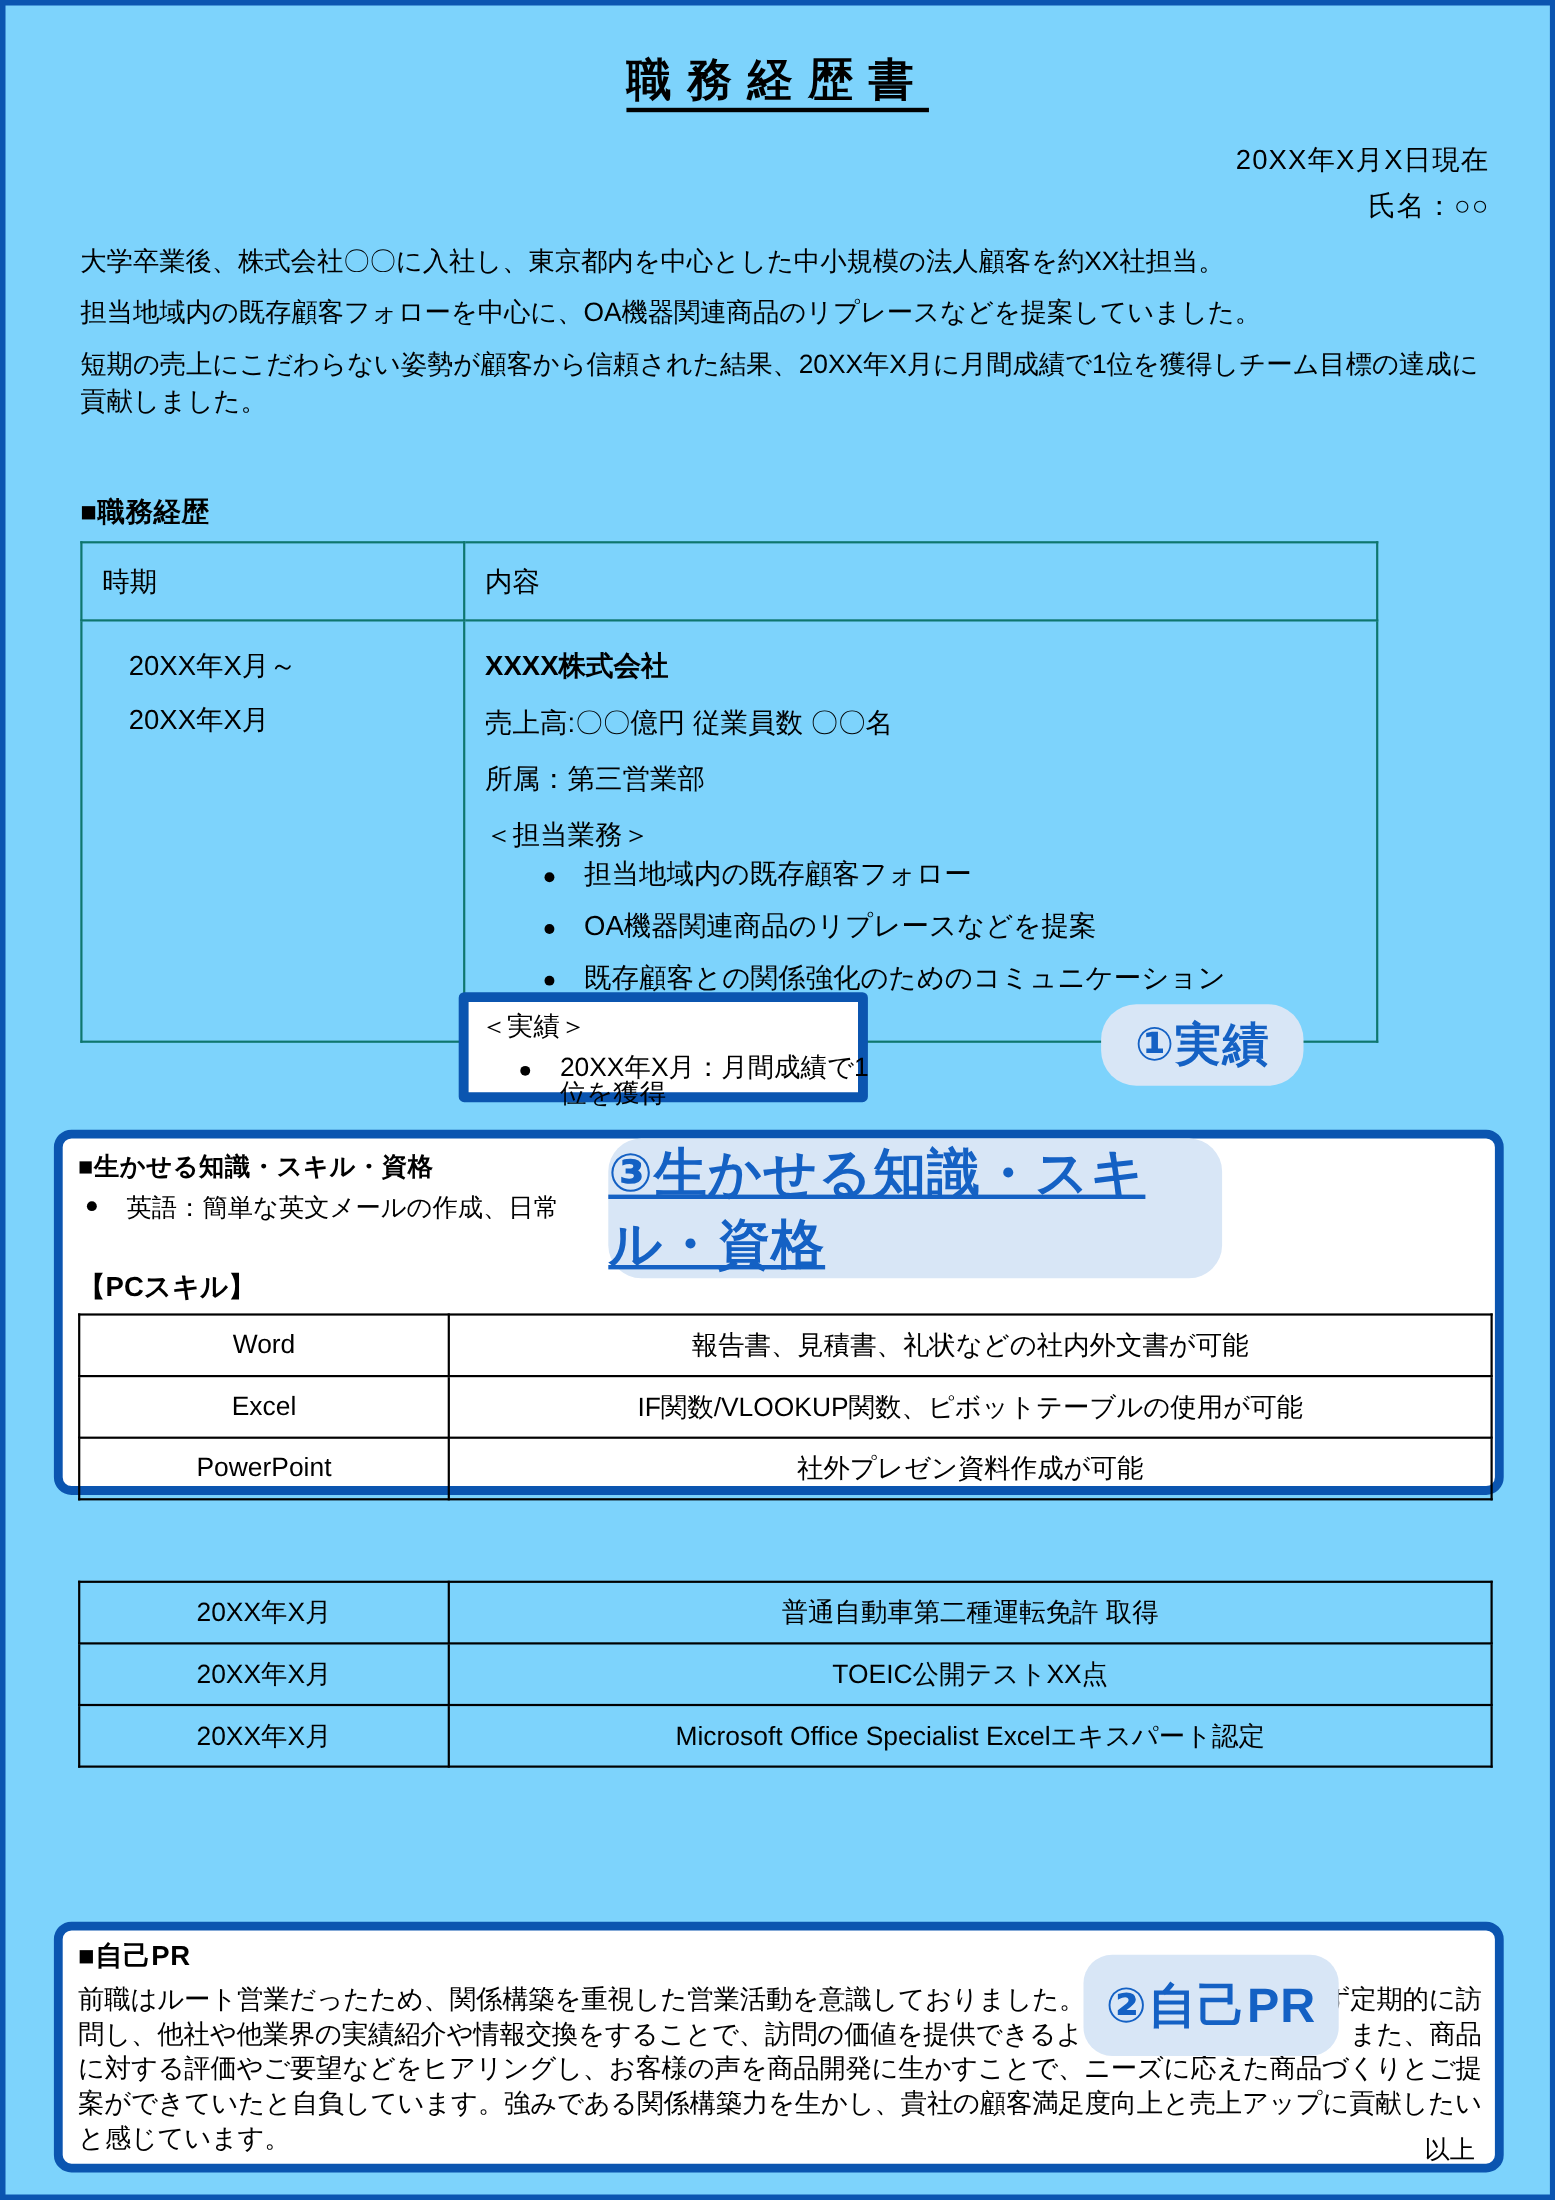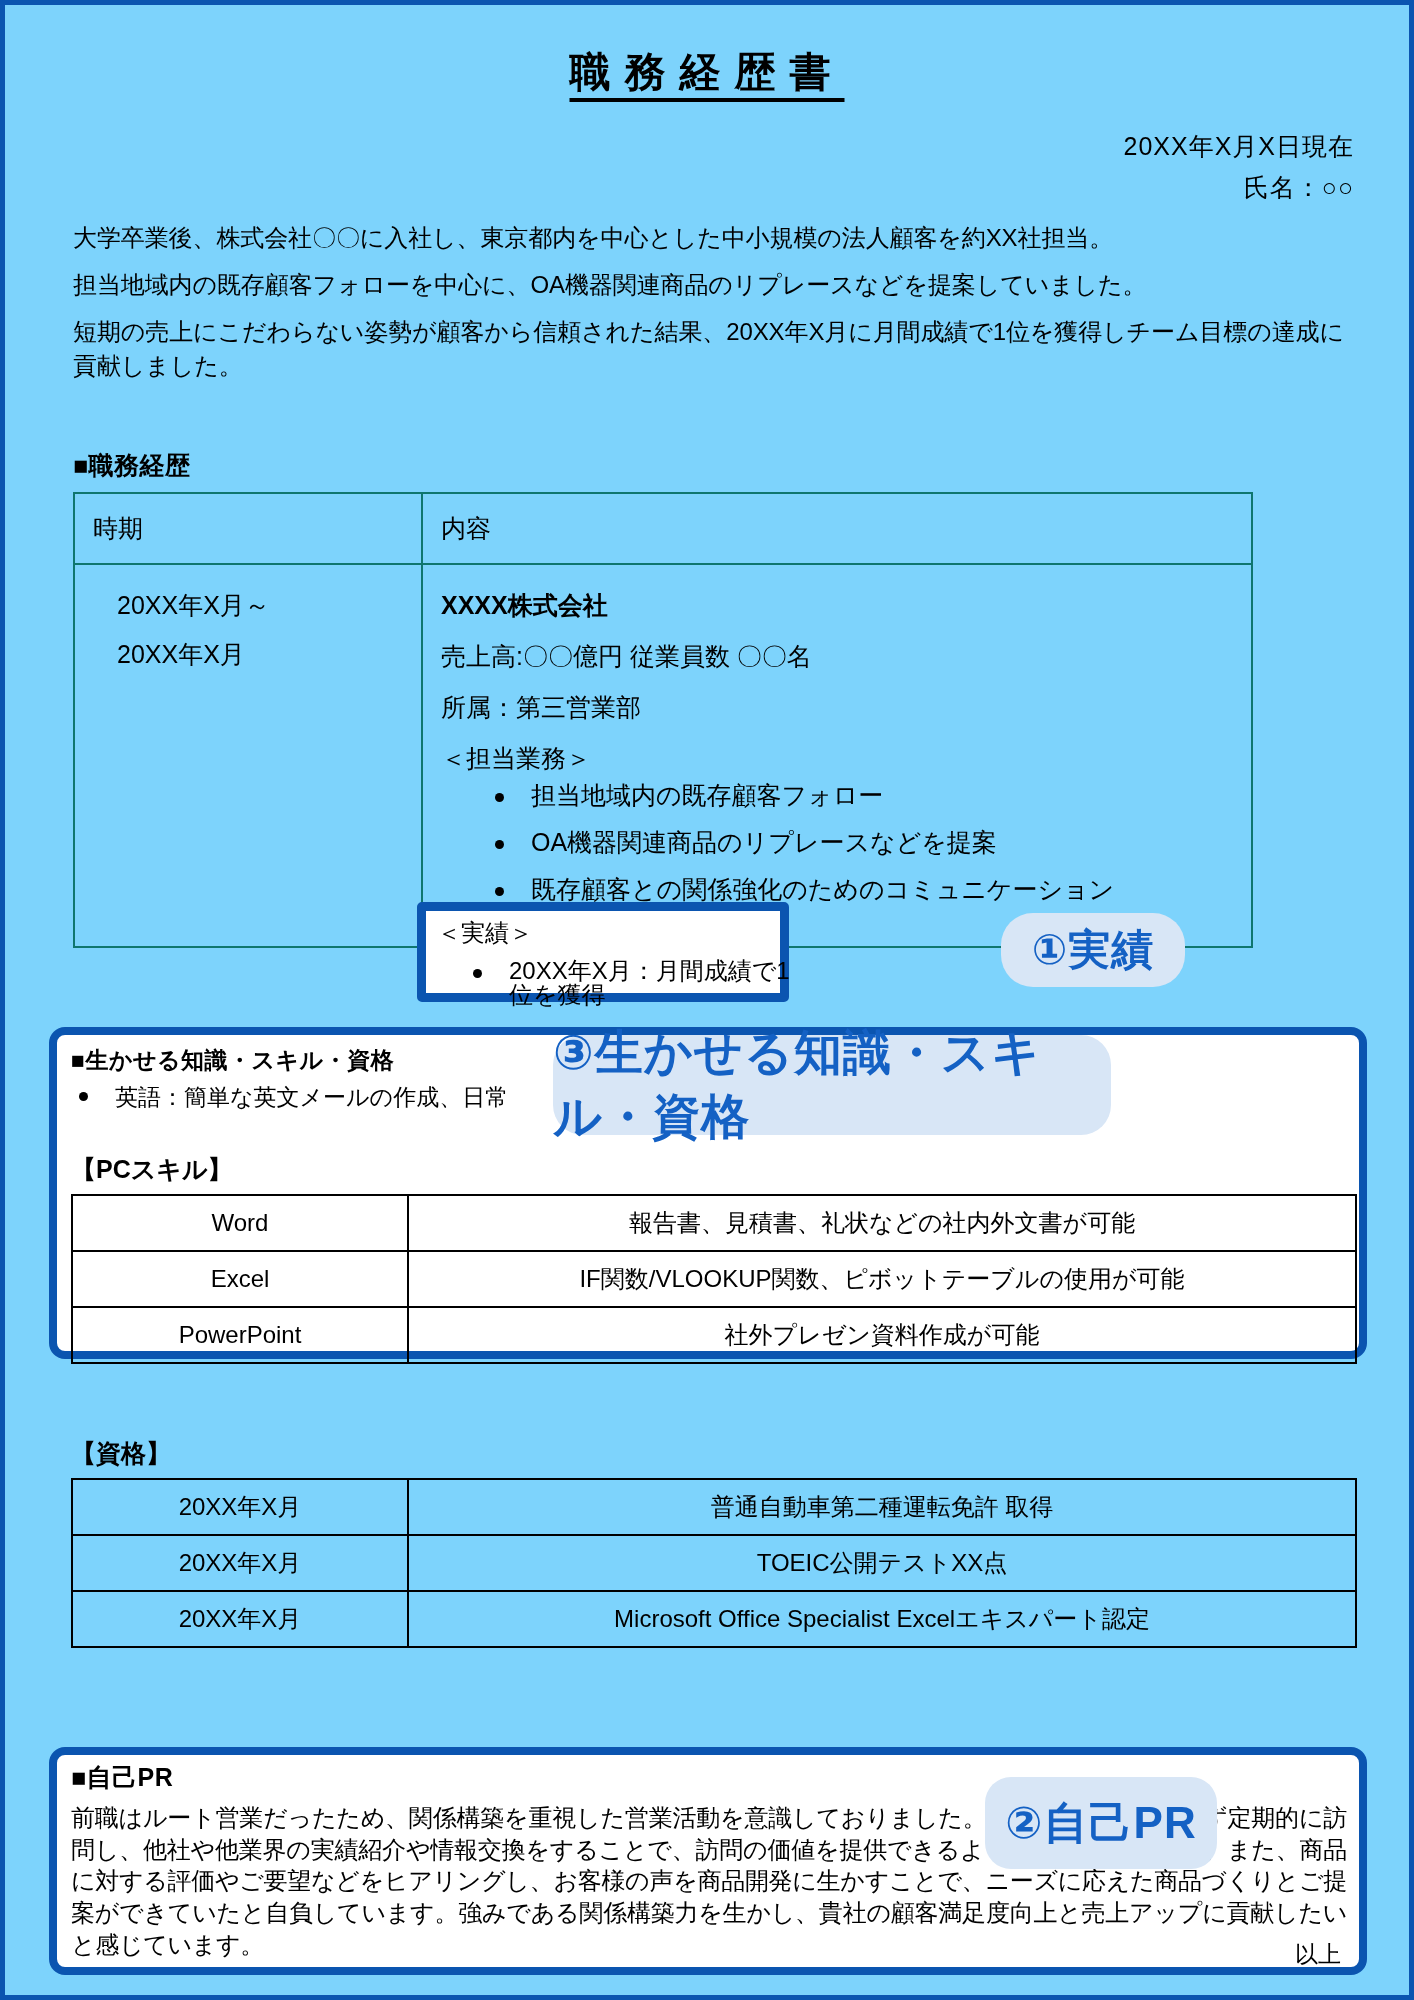--- a/index.html
+++ b/index.html
@@ -140,21 +140,21 @@
     background: #D8E6F6;
     border-radius: 28px;
     color: #1461C4;
     font-weight: 700;
     display: flex;
     align-items: center;
     justify-content: center;
     letter-spacing: 1px;
   }
   #badge-1 { left: 996px; top: 908px; width: 184px; height: 74px; font-size: 42px; border-radius: 32px; }
-  #badge-3 { left: 548px; top: 1030px; width: 558px; height: 100px; font-size: 48px; border-radius: 30px; }
+  #badge-3 { left: 548px; top: 1030px; width: 558px; height: 127px; font-size: 48px; border-radius: 30px; text-decoration: underline; }
   #badge-2 { left: 980px; top: 1772px; width: 232px; height: 92px; font-size: 44px; border-radius: 26px; }
 
   
   .block-skills { position: absolute; left: 66px; top: 1040px; width: 1288px; }
   .block-skills .sec-head { font-size: 23px; margin-bottom: 6px; }
   .skills-bullet {
     font-size: 23px;
     padding-left: 44px;
     position: relative;
   }
@@ -290,21 +290,20 @@
       </tr>
       <tr>
         <td class="c1">PowerPoint</td>
         <td>社外プレゼン資料作成が可能</td>
       </tr>
     </tbody>
       </table>
   </div>
 
   <div id="shikaku-wrap">
-    <div class="grp-title">【資格】</div>
     <table class="grid">
       <tbody>
           <tr>
         <td class="c1">20XX年X月</td>
         <td>普通自動車第二種運転免許 取得</td>
       </tr>
       <tr>
         <td class="c1">20XX年X月</td>
         <td>TOEIC公開テストXX点</td>
       </tr>

